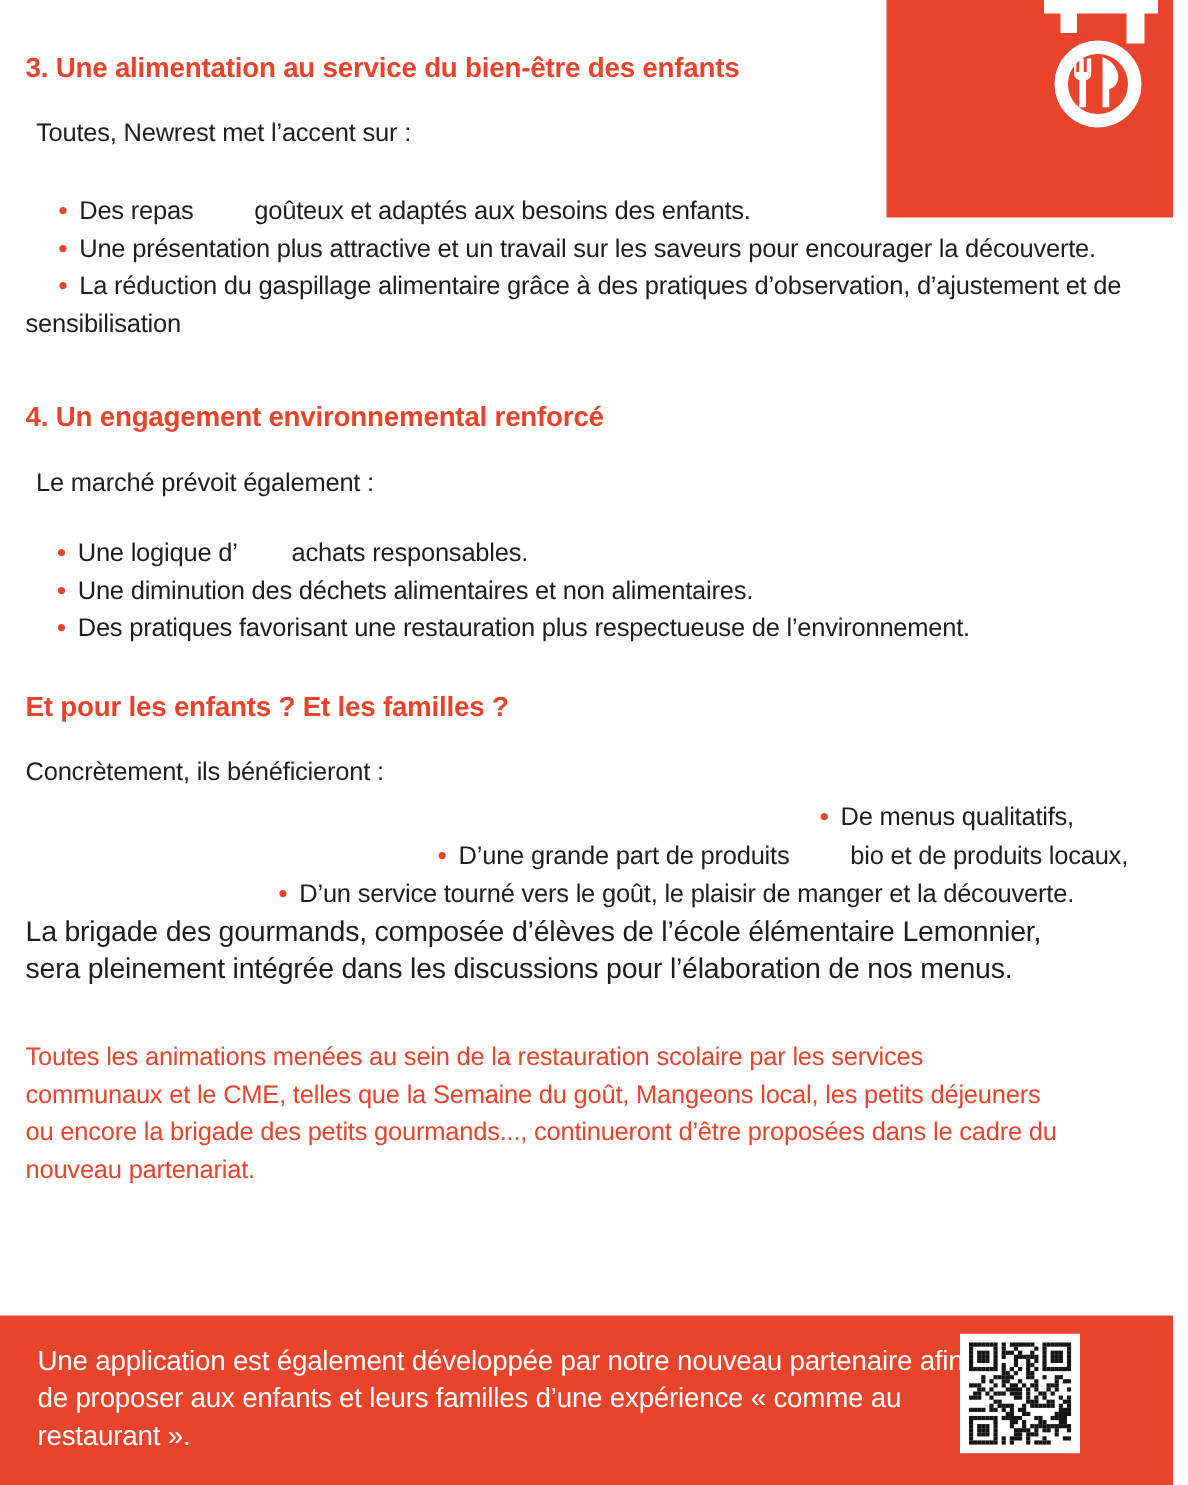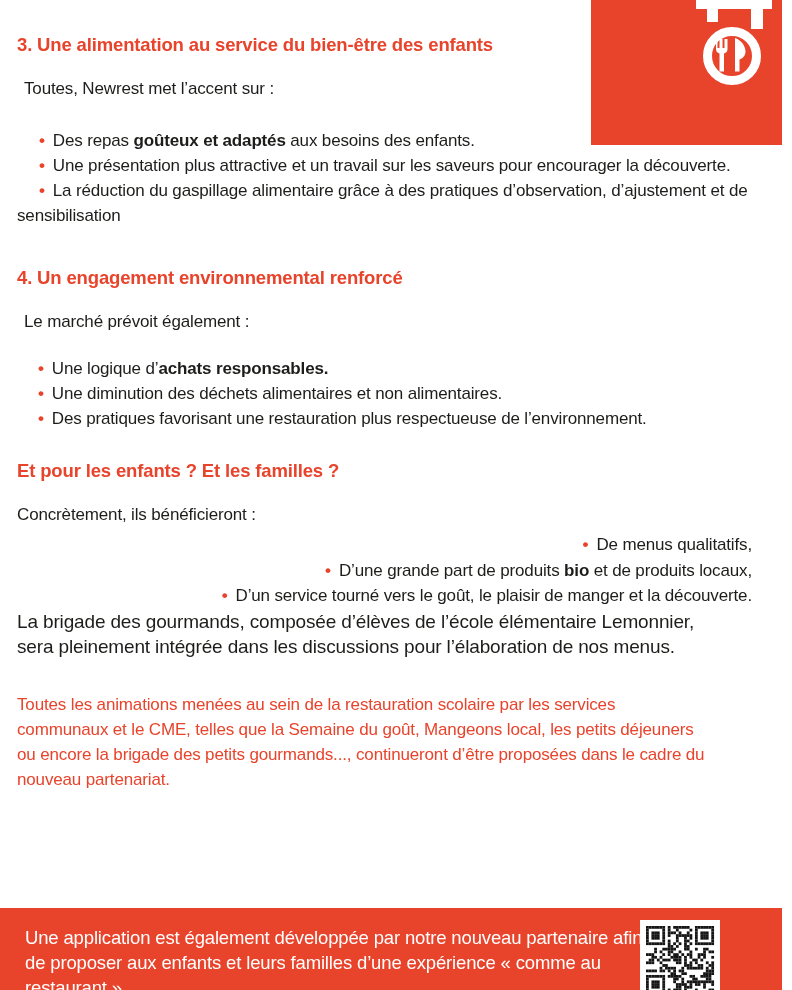--- a/index.html
+++ b/index.html
@@ -42,32 +42,32 @@
   .sec-families .bullets{margin-top:5px;}
 
   .bullet{
     margin:0;font-size:17px;line-height:25px;
     text-indent:22px;max-width:735px;
   }
   .sec-environment .bullet{text-indent:21px;}
   .sec-families .bullet{text-indent:8px;line-height:25.5px;text-align:right;}
   .dot::before{content:"\2022";}
   .dot{color:var(--accent);font-weight:700;margin-right:8px;}
-  .bullet strong{font-weight:700;}
+  .bullet strong{font-weight:400;margin-left:36px;}
 
   .outro{
     margin:0;font-size:19px;line-height:25px;max-width:680px;
   }
   .rednote{
     margin:33px 0 0 0;color:var(--accent);
     font-size:17px;line-height:25px;max-width:690px;
   }
 
   .footer{
-    position:absolute;left:0;right:10px;bottom:0;height:82px;
+    position:absolute;left:0;right:10px;bottom:0;height:113px;
     background:var(--accent);box-sizing:border-box;
     padding:17px 0 0 25px;
   }
   .footer-text{
     margin:0;color:#fff;font-size:18.5px;line-height:25px;max-width:620px;
   }
   .qr{
     position:absolute;top:12px;right:62px;width:80px;height:80px;
   }
 </style>

